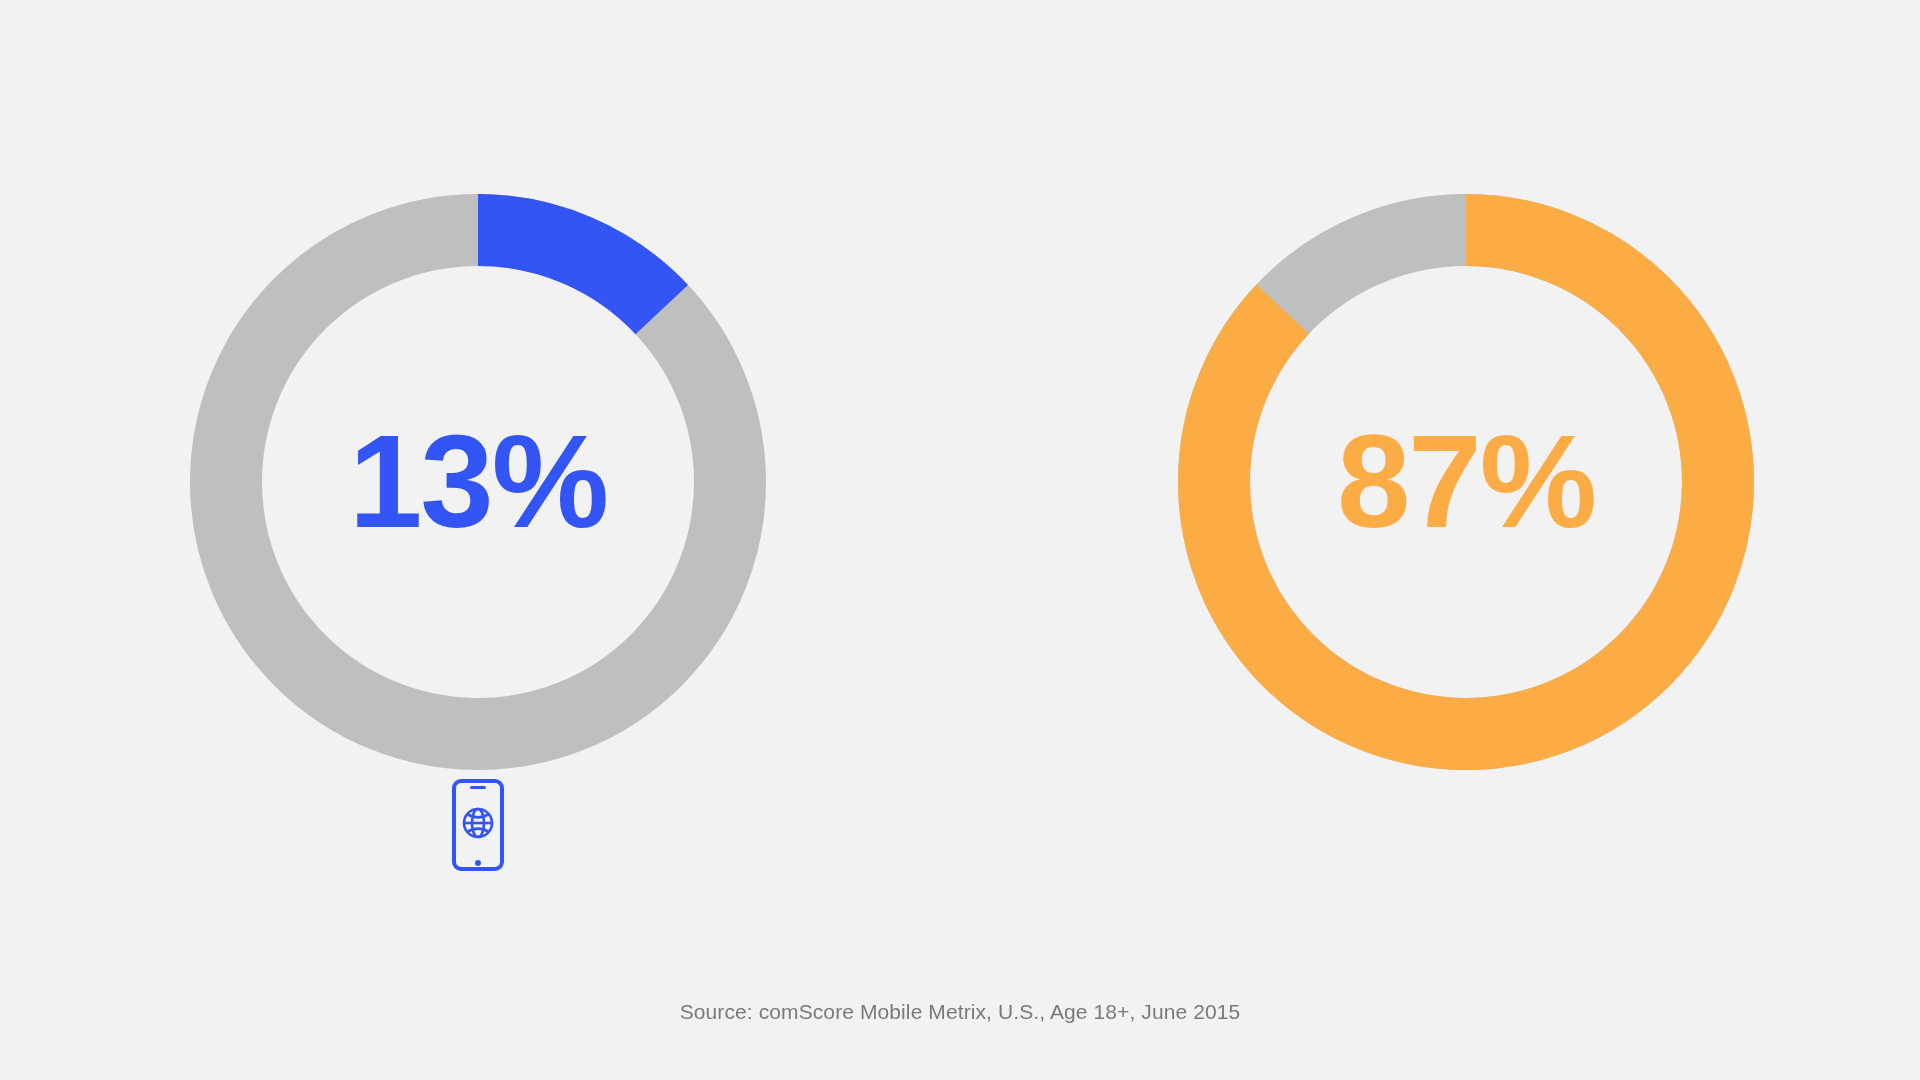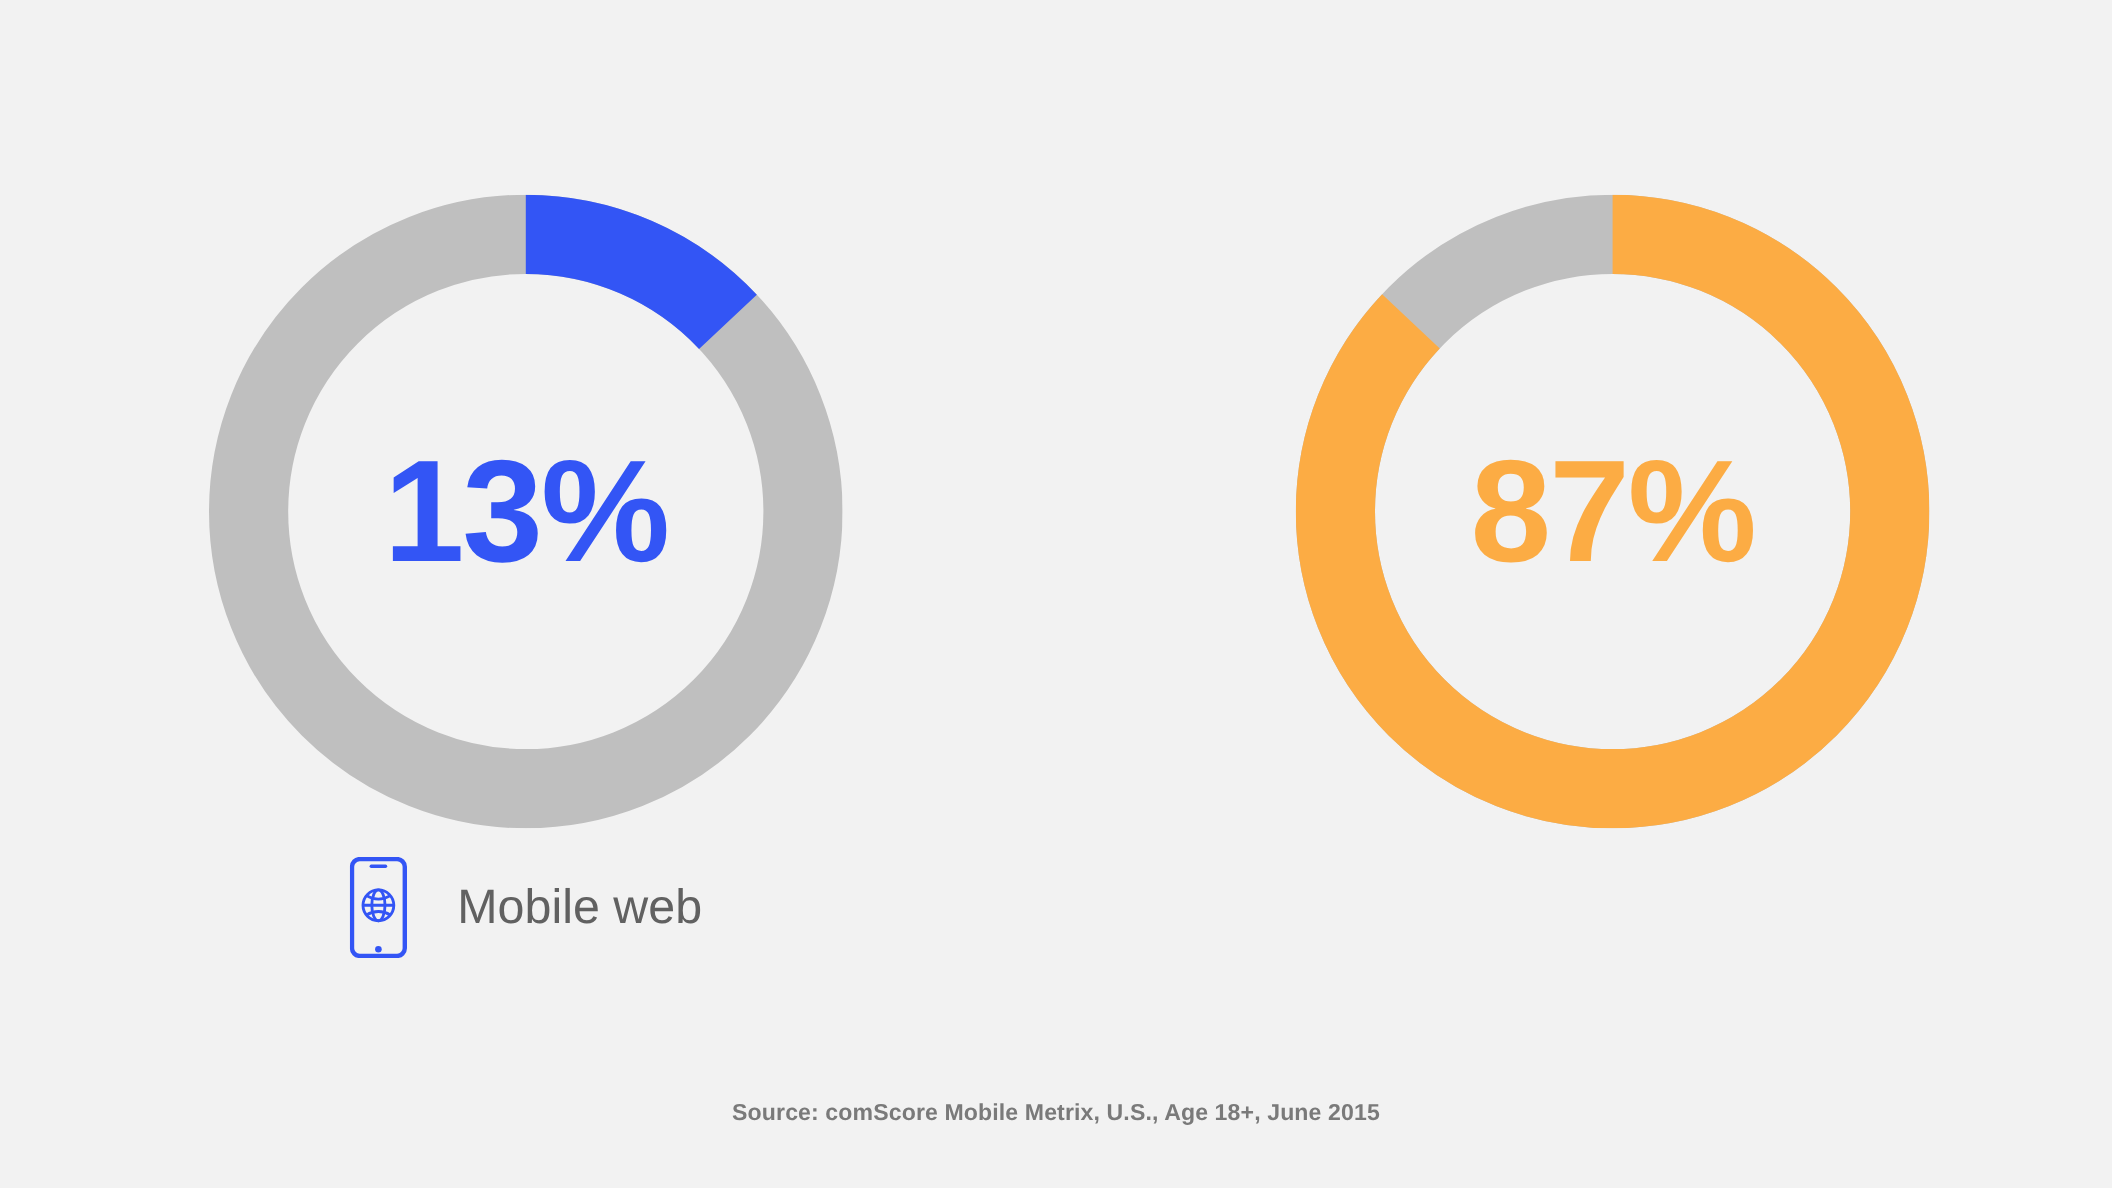--- a/index.html
+++ b/index.html
@@ -30,21 +30,21 @@
     position: absolute;
     top: 0;
     width: 700px;
     height: 1080px;
   }
   .panel.left  { left: 128px; }
   .panel.right { left: 1116px; }
 
   .donut-wrap {
     position: absolute;
-    top: 177px;
+    top: 194px;
     left: 62px;
     width: 576px;
     height: 576px;
     text-decoration: underline;
   }
   .donut-svg {
     display: block;
     width: 576px;
     height: 576px;
   }
@@ -125,21 +125,21 @@
 
   
   .source {
     position: absolute;
     left: 0;
     top: 1000px;
     width: 1920px;
     text-align: center;
     font-size: 21px;
     color: #7a7a7a;
-    font-weight: 700;
+    font-weight: 400;
     letter-spacing: 0.1px;
   }
 </style>
 </head>
 <body>
 
 <div id="stage">
 
   <div class="panel left">
 
@@ -163,21 +163,20 @@
 
           <g fill="none" stroke="#3355f5" stroke-width="2.6">
             <circle cx="26" cy="44" r="14"></circle>
             <ellipse cx="26" cy="44" rx="6" ry="14"></ellipse>
             <line x1="12" y1="44" x2="40" y2="44"></line>
             <path d="M15.2 35.2 A 20 20 0 0 0 36.8 35.2"></path>
             <path d="M15.2 52.8 A 20 20 0 0 1 36.8 52.8"></path>
           </g>
         </svg>
       </span>
-      <span class="legend-label">Mobile web</span>
     </div>
   </div>
 
 
   <div class="panel right">
 
     <div class="donut-wrap">
       <svg class="donut-svg" viewBox="0 0 576 576">
 
         <circle cx="288" cy="288" r="252" fill="none" stroke="#bfbfbf" stroke-width="72"></circle>

